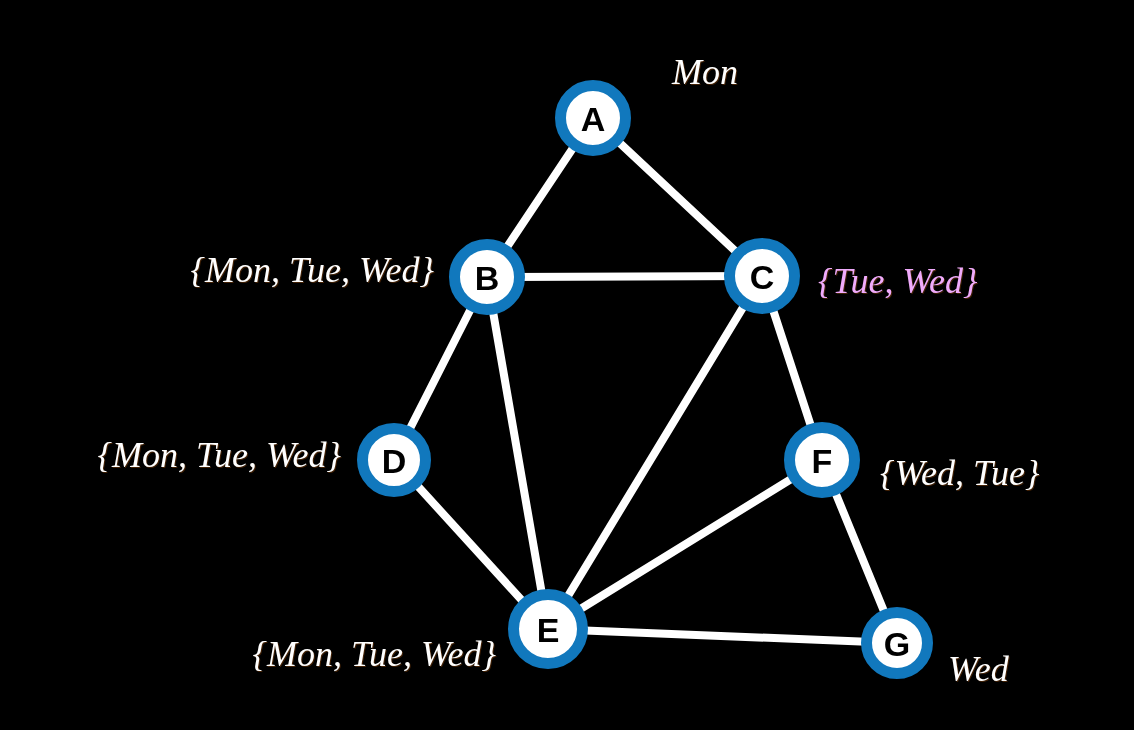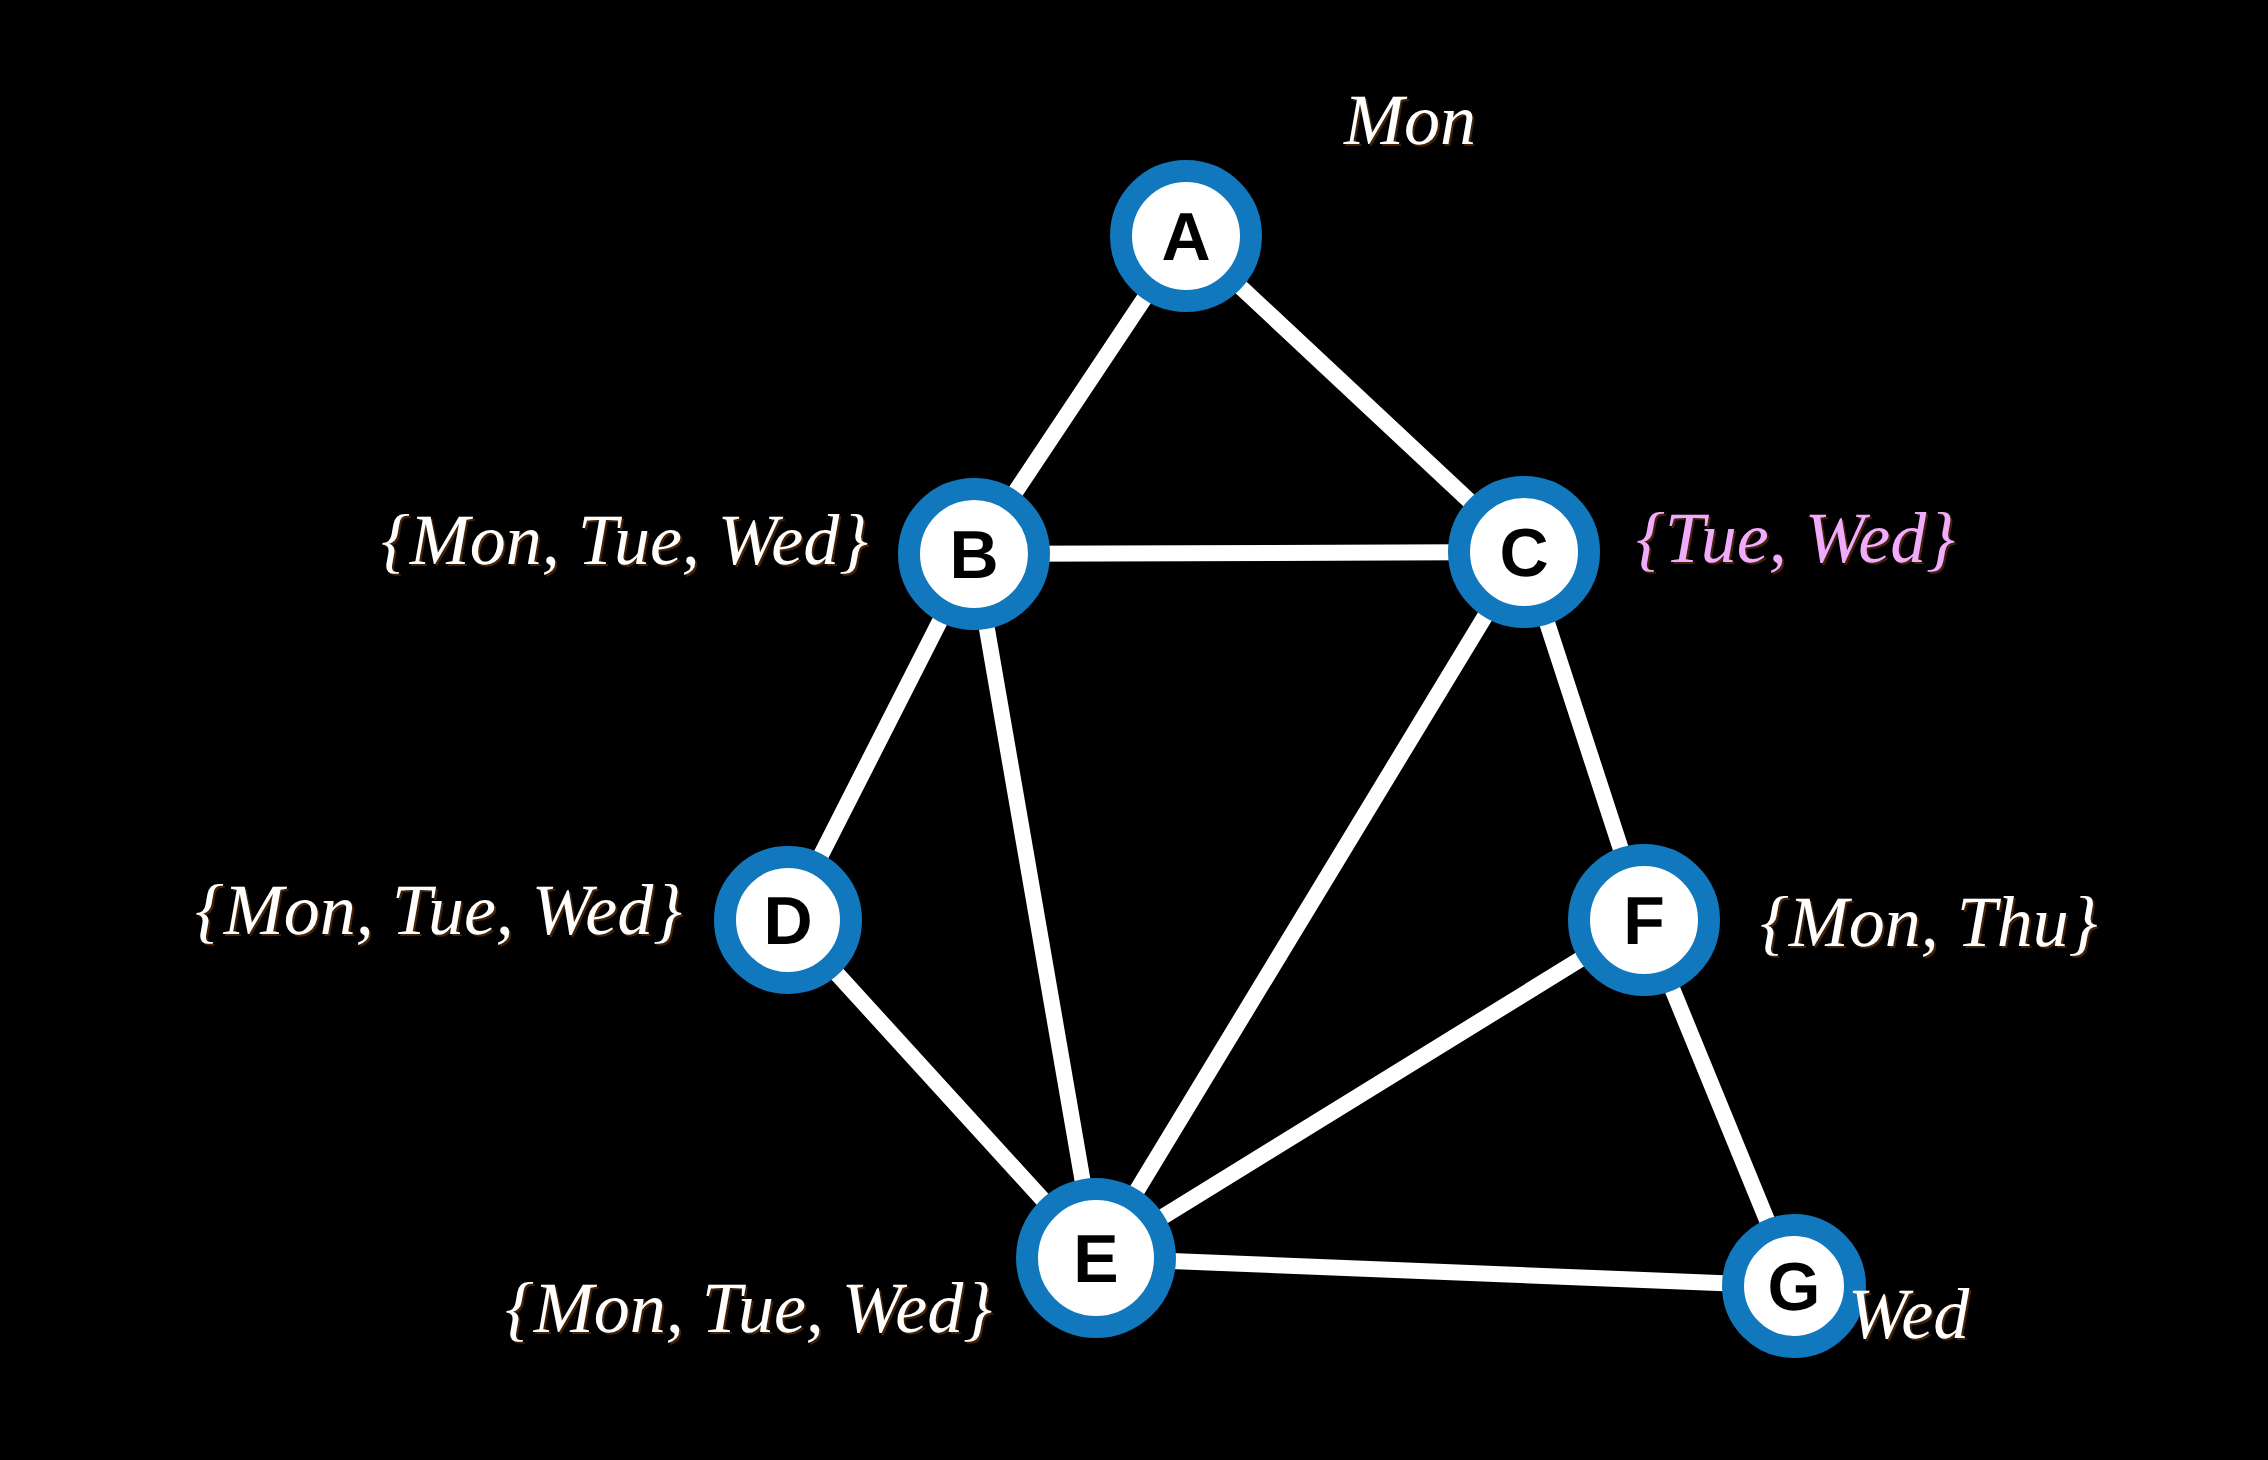--- a/index.html
+++ b/index.html
@@ -43,21 +43,21 @@
   .domain-label {
     position: absolute;
     color: #ffffff;
     font-family: "Liberation Serif", serif;
     font-style: italic;
     font-size: 36px;
     white-space: nowrap;
     line-height: 1;
     text-shadow: 1px 1px 0 rgba(120,60,10,0.55);
   }
-  .lbl-right { transform: translate(0, -50%); }
+  .lbl-right { transform: translate(0, -50%); margin-top: 12px; }
   .lbl-left  { transform: translate(-100%, -50%); }
 </style>
 </head>
 <body>
 
 <div id="canvas">
   <svg id="graph-svg" viewBox="0 0 1134 730" xmlns="http://www.w3.org/2000/svg">
     <g id="edges-group">
         <line x1="593" y1="118" x2="487" y2="277" class="edge-line" stroke="#ffffff"></line>
         <line x1="593" y1="118" x2="762" y2="276" class="edge-line" stroke="#ffffff"></line>
@@ -101,16 +101,16 @@
           <text x="897" y="644" class="node-letter" fill="#000000">G</text>
         </g>
       </g>
   </svg>
   <div id="labels-layer">
       <div class="domain-label lbl-right" style="left: 672px; top: 60px; color: rgb(255, 255, 255);">Mon</div>
       <div class="domain-label lbl-left" style="left: 434px; top: 270px; color: rgb(255, 255, 255);">{Mon, Tue, Wed}</div>
       <div class="domain-label lbl-right" style="left: 818px; top: 269px; color: #f0abfc;">{Tue, Wed}</div>
       <div class="domain-label lbl-left" style="left: 341px; top: 455px; color: rgb(255, 255, 255);">{Mon, Tue, Wed}</div>
       <div class="domain-label lbl-left" style="left: 496px; top: 654px; color: rgb(255, 255, 255);">{Mon, Tue, Wed}</div>
-      <div class="domain-label lbl-right" style="left: 880px; top: 461px; color: rgb(255, 255, 255);">{Mon, Thu}</div>
-      <div class="domain-label lbl-right" style="left: 924px; top: 657px; color: rgb(255, 255, 255);">Wed</div>
+      <div class="domain-label lbl-right" style="left: 880px; top: 461px; color: rgb(255, 255, 255);">{Wed, Tue}</div>
+      <div class="domain-label lbl-right" style="left: 948px; top: 657px; color: rgb(255, 255, 255);">Wed</div>
     </div>
 </div>
 
 </body></html>

